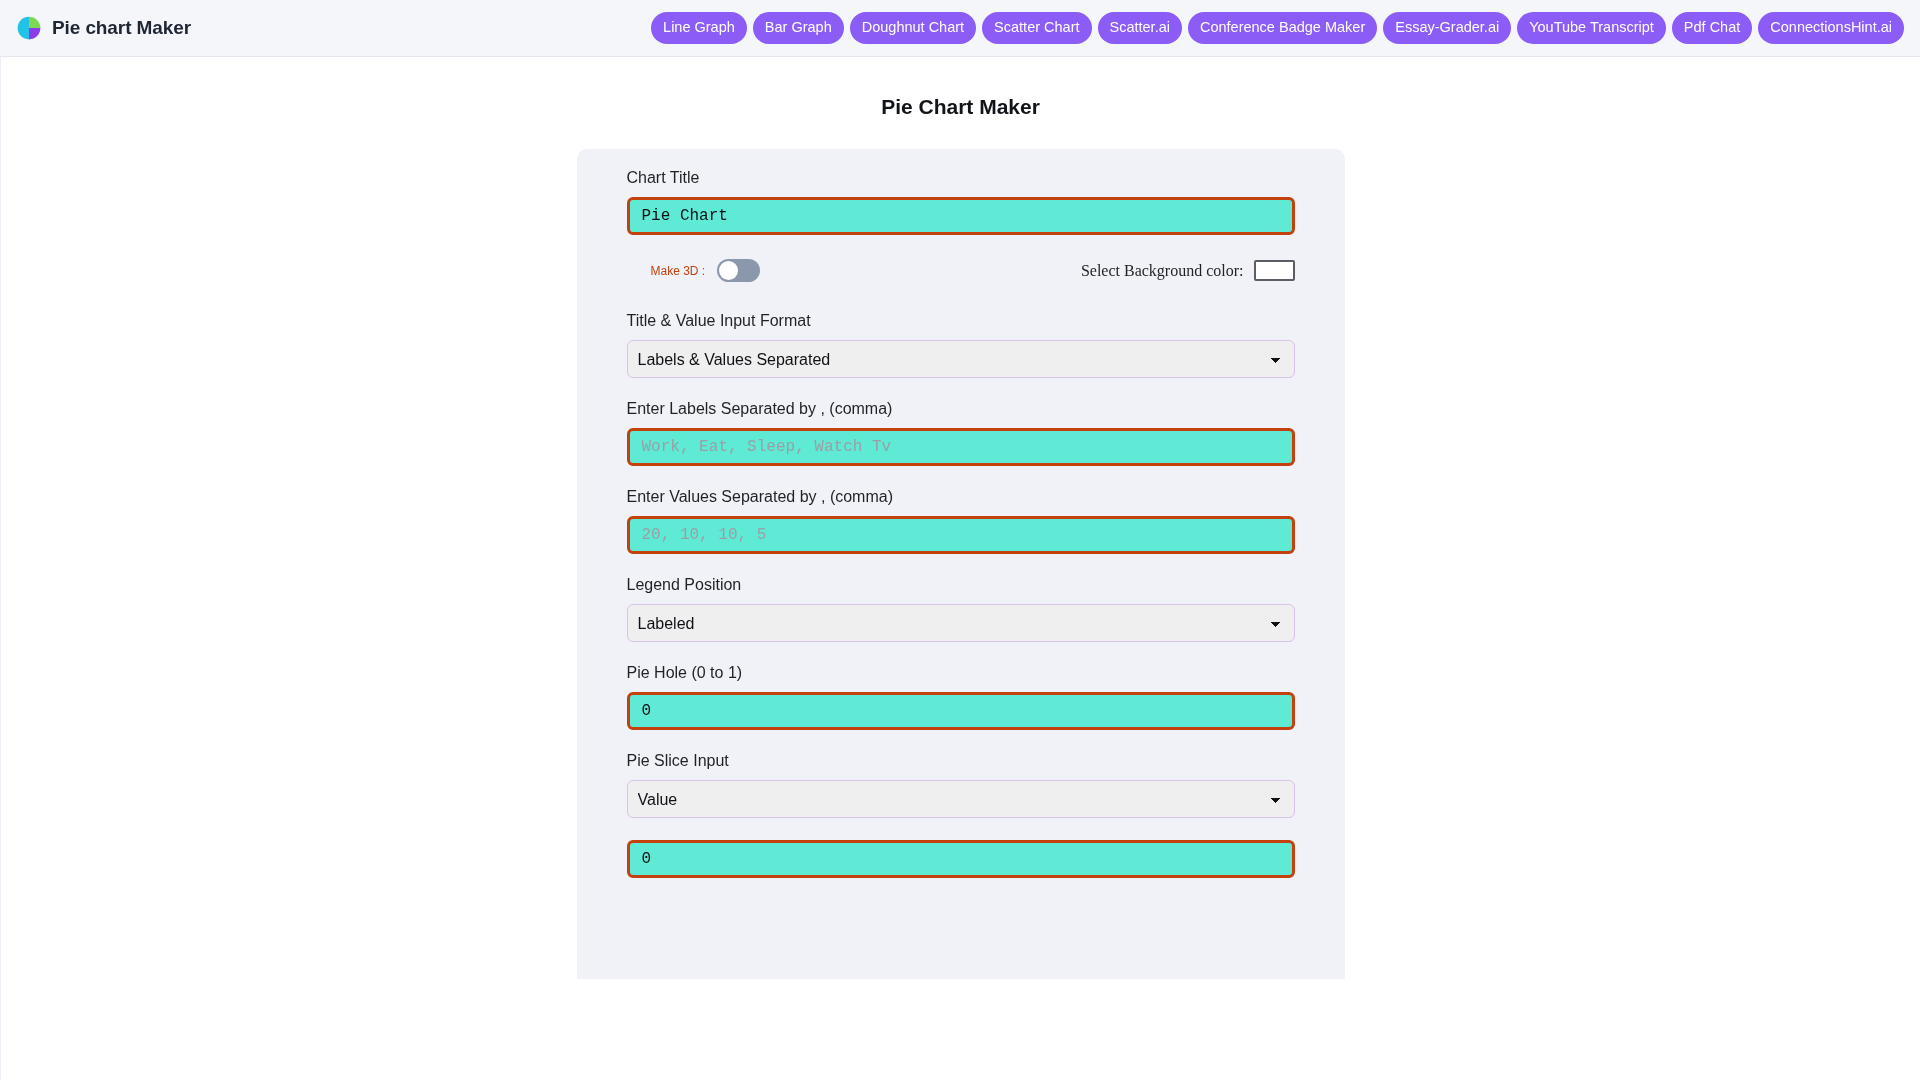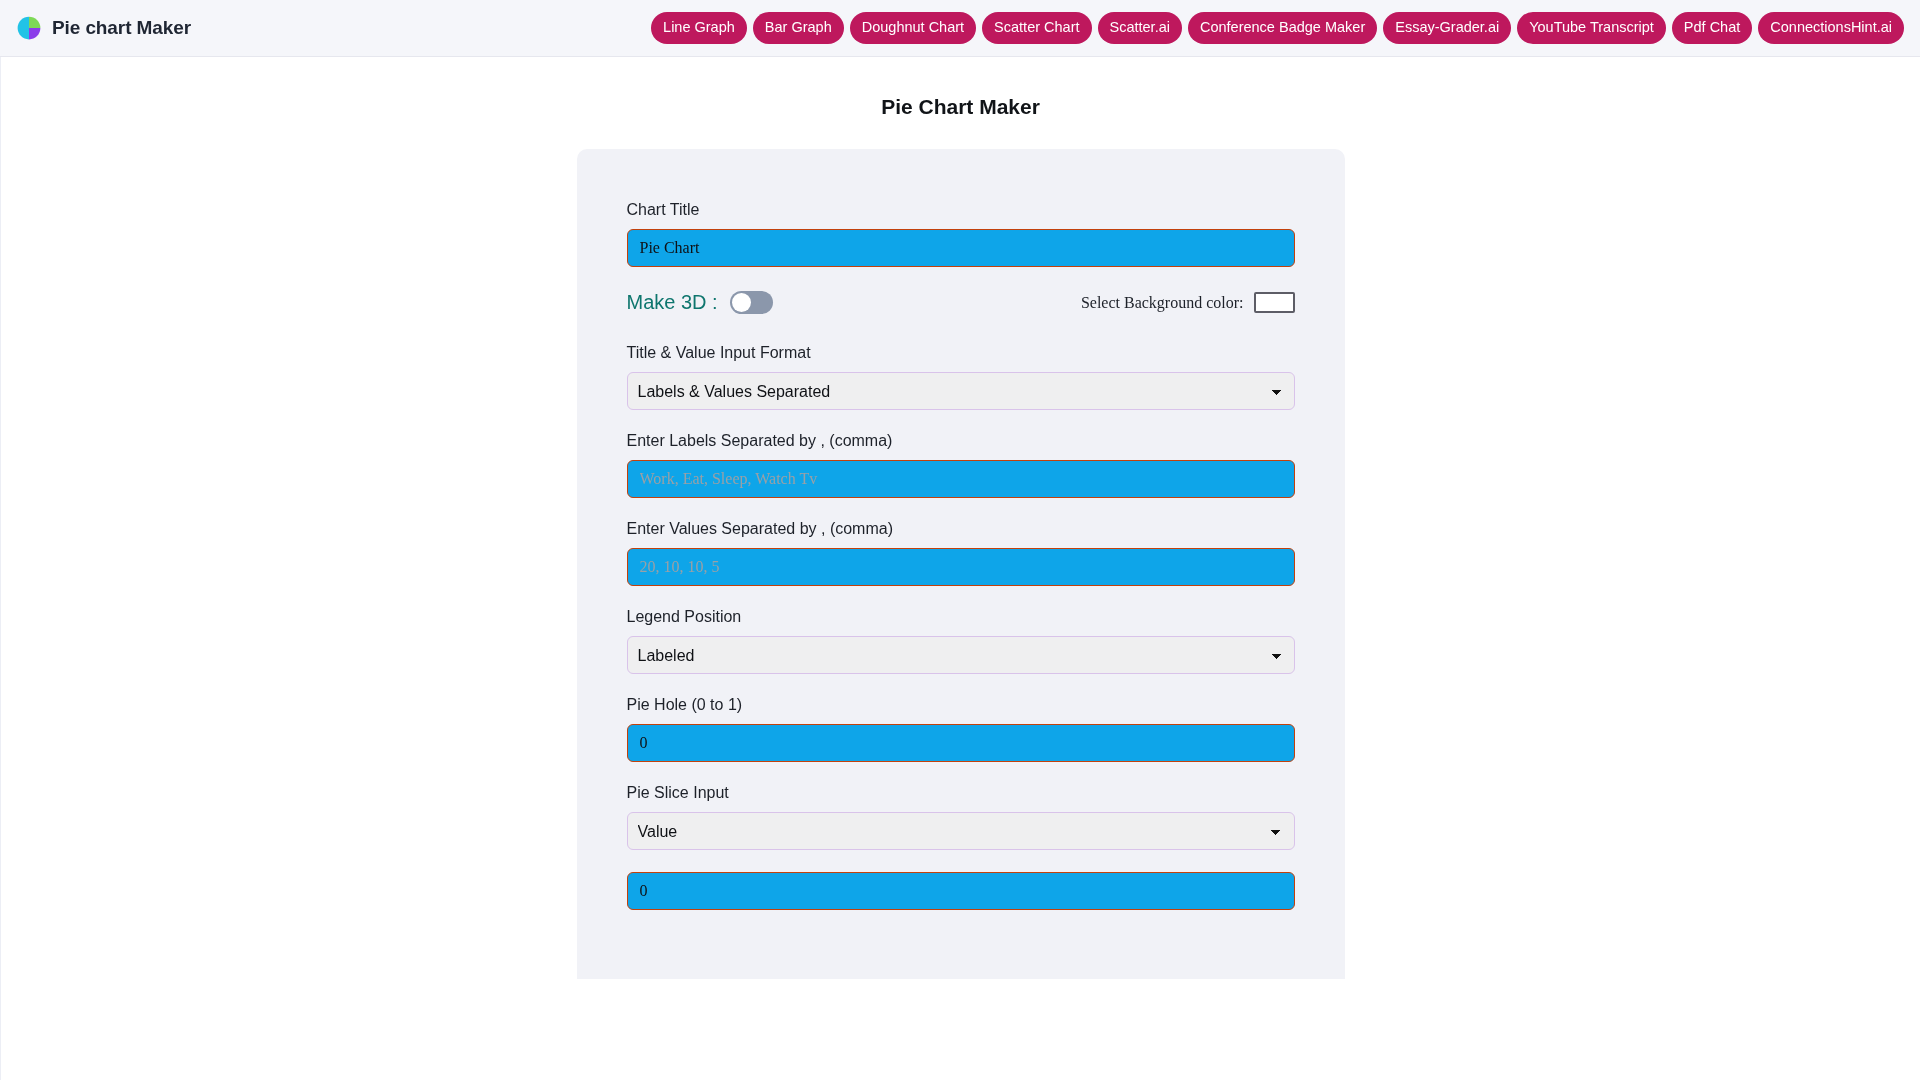--- a/index.html
+++ b/index.html
@@ -36,21 +36,21 @@
     letter-spacing: -0.1px;
     white-space: nowrap;
   }
   .nav {
     display: flex;
     align-items: center;
     gap: 6px;
     flex-wrap: nowrap;
   }
   .nav-pill {
-    background: #be185d;
+    background: #8b5cf6;
     color: #ffffff;
     font-size: 14.5px;
     line-height: 1;
     padding: 8px 12px 9px;
     border-radius: 999px;
     white-space: nowrap;
     cursor: pointer;
     user-select: none;
   }
 
@@ -69,41 +69,41 @@
     color: #111418;
     margin: 0;
     padding-top: 38px;
   }
 
   .card {
     width: 768px;
     margin: 30px auto 0;
     background: #f1f2f7;
     border-radius: 10px 10px 0 0;
-    padding: 52px 50px 40px;
+    padding: 20px 50px 40px;
     min-height: 830px;
   }
 
   .field { margin-bottom: 22px; }
   .field-label {
     display: block;
     font-size: 16px;
     color: #1d2129;
     margin-bottom: 10px;
   }
 
   .text-input {
     display: block;
     width: 100%;
     height: 38px;
-    background: #0ea5e9;
-    border: 1px solid #c2410c;
+    background: #5eead4;
+    border: 3px solid #c2410c;
     border-radius: 6px;
     padding: 0 12px;
-    font-family: Liberation Serif, serif;
+    font-family: Liberation Mono, monospace;
     font-size: 16px;
     color: #0f1115;
     outline: none;
   }
   .text-input::placeholder { color: #9aa0a6; }
 
   .select-input {
     display: block;
     width: 100%;
     height: 38px;
@@ -131,21 +131,21 @@
   .row-3d {
     display: flex;
     align-items: center;
     margin: 24px 0 30px;
   }
   .make3d-group {
     display: flex;
     align-items: center;
     gap: 12px;
   }
-  .make3d-label { font-size: 20px; color: #0f766e; }
+  .make3d-label { font-size: 12px; color: #c2410c; margin-left: 24px; }
   .toggle {
     width: 43px; height: 23px;
     border-radius: 999px;
     background: #8b97ab;
     position: relative;
     cursor: pointer;
     flex: none;
   }
   .toggle-knob {
     position: absolute;

